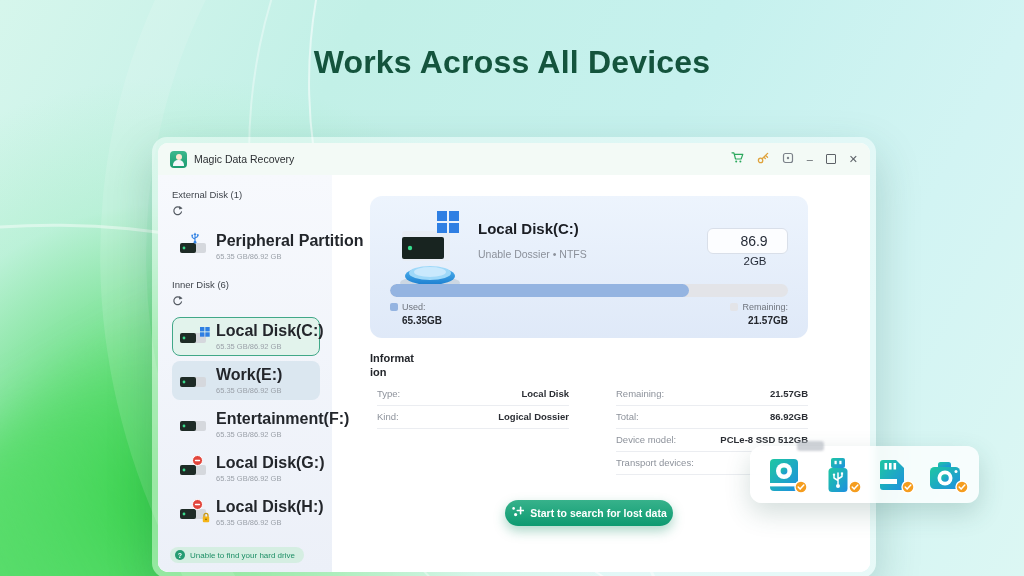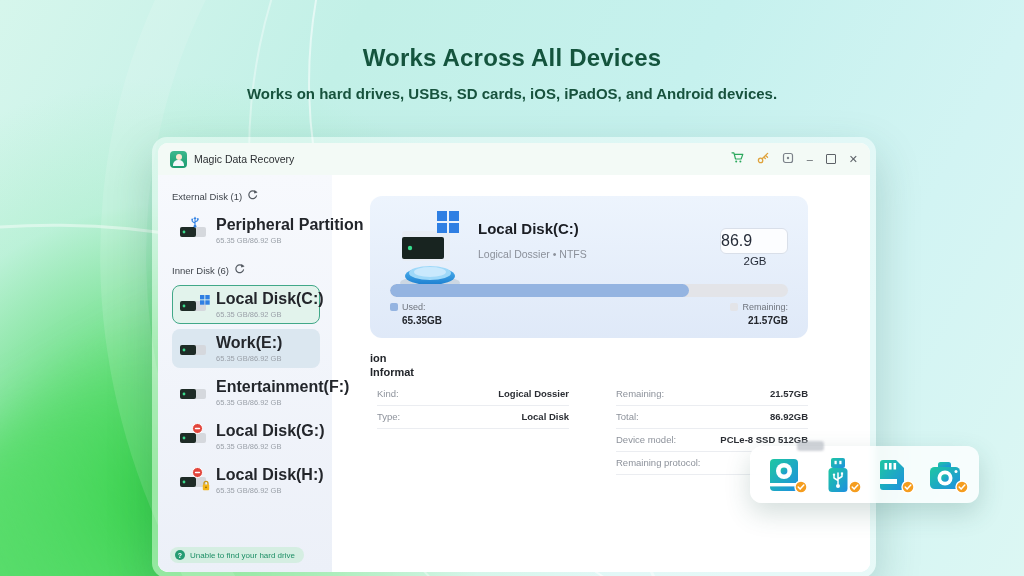--- a/index.html
+++ b/index.html
@@ -14,41 +14,41 @@
   .s1{right:-560px;top:-420px;width:1280px;height:1100px;border:2.5px solid rgba(255,255,255,.55);transform:rotate(18deg);}
   .s2{right:-600px;top:-400px;width:1380px;height:1200px;border:2px solid rgba(255,255,255,.38);transform:rotate(18deg);}
   .s3{right:-640px;top:-390px;width:1480px;height:1300px;border:46px solid rgba(255,255,255,.13);transform:rotate(18deg);}
   .s4{left:-700px;bottom:-860px;width:1400px;height:1200px;border:3px solid rgba(255,255,255,.45);transform:rotate(-14deg);}
   .blob{position:absolute;left:-260px;bottom:-340px;width:880px;height:840px;border-radius:50%;
     background:radial-gradient(closest-side,rgba(40,205,60,.95) 0%,rgba(90,220,110,.72) 40%,rgba(140,235,170,.28) 70%,rgba(0,0,0,0) 100%);}
   .band{position:absolute;left:-150px;bottom:-70px;width:640px;height:300px;transform:rotate(-32deg);
     background:linear-gradient(95deg,rgba(60,215,75,.85) 0%,rgba(120,235,140,0) 75%);filter:blur(26px);}
   
   .hero{position:absolute;top:44px;left:0;right:0;text-align:center;z-index:2;}
-  .hero h1{margin:0;font-size:24px;font-weight:700;color:#14543d;letter-spacing:.2px;}
+  .hero h1{margin:0;font-size:32px;font-weight:700;color:#14543d;letter-spacing:.2px;}
   .hero p{margin:13px 0 0;font-size:15px;font-weight:700;color:#17523d;}
   
   .win-frame{position:absolute;left:152px;top:137px;width:724px;height:441px;border-radius:15px;
     background:rgba(255,255,255,.42);box-shadow:0 18px 45px rgba(25,80,70,.22);z-index:3;}
   .win{position:absolute;left:6px;top:6px;width:712px;height:429px;border-radius:10px;overflow:hidden;
     background:#fff;display:flex;flex-direction:column;}
   .titlebar{display:flex;align-items:center;gap:7px;height:32px;padding:0 12px;background:#f3faf6;flex:none;}
   .appicon{width:17px;height:17px;border-radius:4px;background:linear-gradient(180deg,#3cb88d,#1d9c72);
     position:relative;flex:none;}
   .appicon::before{content:"";position:absolute;left:5.5px;top:3px;width:6px;height:6px;border-radius:50%;background:#ffe7d1;}
   .appicon::after{content:"";position:absolute;left:3px;top:9.5px;width:11px;height:6px;border-radius:5px 5px 0 0;background:#f4f7fb;}
   .wtitle{font-size:10.5px;color:#2c2f33;}
   .wcontrols{margin-left:auto;display:flex;align-items:center;gap:13px;}
   .wcontrols .glyph{font-size:11px;color:#5d6268;line-height:1;cursor:pointer;}
   .maxbox{width:8px;height:8px;border:1.2px solid #5d6268;border-radius:1px;cursor:pointer;}
   .winbody{flex:1;display:flex;background:#fff;min-height:0;}
   
   .sidebar{width:174px;flex:none;box-sizing:border-box;padding:10px 12px 10px 14px;position:relative;
     background:linear-gradient(180deg,#f7f9fd 0%,#ecf0f8 100%);}
-  .sec{display:flex;align-items:flex-end;gap:5px;font-size:9.5px;color:#41464d;margin:4px 0 9px;}
+  .sec{display:flex;align-items:flex-start;gap:5px;font-size:9.5px;color:#41464d;margin:4px 0 9px;flex-direction:column;}
   .sec.inner{margin-top:13px;}
   .disk-item{display:flex;align-items:center;gap:7px;padding:4px 6px;border-radius:8px;border:1px solid transparent;margin-bottom:5px;cursor:pointer;}
   .disk-item.selected{background:#e2f3ec;border-color:#41a888;}
   .disk-item.tinted{background:#dbe7f0;}
   .dic{position:relative;width:30px;height:19px;flex:none;}
   .dic .base{position:absolute;left:0;top:3px;}
   .ovl-usb{position:absolute;left:11px;top:-7px;}
   .ovl-win{position:absolute;right:-1px;top:-4px;}
   .ovl-block{position:absolute;left:13px;top:-7px;}
   .ovl-lock{position:absolute;right:-2px;bottom:-5px;}
@@ -59,22 +59,22 @@
   .qicon{width:10px;height:10px;border-radius:50%;background:#259c72;color:#fff;font-size:7px;
     display:flex;align-items:center;justify-content:center;font-weight:700;flex:none;}
   
   .main{flex:1;background:#fff;min-width:0;}
   .content{width:438px;margin:21px 0 0 38px;position:relative;}
   .diskcard{position:relative;height:142px;border-radius:12px;
     background:linear-gradient(180deg,#edf4fd 0%,#dfe9f8 100%);}
   .illus{position:absolute;left:20px;top:8px;}
   .dtitle{position:absolute;left:108px;top:24px;font-size:15px;font-weight:700;color:#1b1e24;}
   .dmeta{position:absolute;left:108px;top:52px;font-size:10.5px;color:#8b909a;}
-  .capbadge{position:absolute;right:20px;top:32px;width:66px;height:24px;line-height:24px;
-    background:#fcfdff;border:1px solid #d9dfe9;border-radius:6px;font-size:16px;color:#262c38;}
+  .capbadge{position:absolute;right:20px;top:32px;width:66px;height:24px;line-height:24px;text-align:center;
+    background:#fcfdff;border:1px solid #d9dfe9;border-radius:6px;font-size:14px;color:#262c38;padding-left:13px;}
   .capbadge2{position:absolute;right:20px;top:59px;width:66px;text-align:center;font-size:11.5px;color:#262c38;}
   .progress{position:absolute;left:20px;right:20px;top:88px;height:13px;border-radius:7px;background:#e3e4e8;overflow:hidden;}
   .fill{height:100%;border-radius:7px;background:#94b4e1;width:0;}
   .legend{position:absolute;top:106px;font-size:9px;color:#6f747d;}
   .legend.l{left:20px;}
   .legend.r{right:20px;text-align:right;}
   .lrow{display:flex;align-items:center;gap:4px;}
   .legend.r .lrow{justify-content:flex-end;}
   .sw{width:8px;height:8px;border-radius:2px;display:inline-block;}
   .sw.b{background:#94b4e1;}
@@ -120,21 +120,20 @@
   <div class="blob"></div>
   <div class="band"></div>
   <div class="streak s3"></div>
   <div class="streak s1"></div>
   <div class="streak s2"></div>
   <div class="streak s4"></div>
 </div>
 
 <header class="hero">
   <h1>Works Across All Devices</h1>
-  <p>Works on hard drives, USBs, SD cards, iOS, iPadOS, and Android devices.</p>
 </header>
 
 <div class="win-frame">
   <div class="win">
 
     <div class="titlebar">
       <span class="appicon"></span>
       <span class="wtitle">Magic Data Recovery</span>
       <div class="wcontrols">
         <span><svg width="13" height="13" viewBox="0 0 13 13">
@@ -308,21 +307,21 @@
                 <circle cx="20" cy="44" r="2.2" fill="#37dd8e"></circle>
                 <g fill="#2f7fe3">
                   <rect x="47" y="7" width="10" height="10"></rect>
                     <rect x="59" y="7" width="10" height="10"></rect>
                   <rect x="47" y="19" width="10" height="10"></rect>
                     <rect x="59" y="19" width="10" height="10"></rect>
                 </g>
               </svg>
             </span>
             <div class="dtitle">Local Disk(C:)</div>
-            <div class="dmeta">Logical Dossier • NTFS</div>
+            <div class="dmeta">Unable Dossier • NTFS</div>
             <div class="capbadge">86.9</div>
             <div class="capbadge2">2GB</div>
             <div class="progress">
               <div class="fill" style="width: 75.2%;"></div>
             </div>
             <div class="legend l">
               <div class="lrow">
                   <span class="sw b"></span>
                   <span>Used:</span>
                 </div>
@@ -332,55 +331,63 @@
               <div class="lrow">
                   <span class="sw g"></span>
                   <span>Remaining:</span>
                 </div>
               <div class="lval">21.57GB</div>
             </div>
           </section>
 
           <section class="infosec">
             <div class="ititle">
+              <div>Informat</div>
               <div>ion</div>
-              <div>Informat</div>
             </div>
             <div class="igrid">
               <div class="icol">
                 <div class="irow">
+                    <span class="ilab">Type:</span>
+                    <span class="ival">Local Disk</span>
+                  </div>
+                <div class="irow">
                     <span class="ilab">Kind:</span>
                     <span class="ival">Logical Dossier</span>
                   </div>
-                <div class="irow">
-                    <span class="ilab">Type:</span>
-                    <span class="ival">Local Disk</span>
-                  </div>
               </div>
               <div class="icol">
                 <div class="irow">
                     <span class="ilab">Remaining:</span>
                     <span class="ival">21.57GB</span>
                   </div>
                 <div class="irow">
                     <span class="ilab">Total:</span>
                     <span class="ival">86.92GB</span>
                   </div>
                 <div class="irow">
                     <span class="ilab">Device model:</span>
                     <span class="ival">PCLe-8 SSD 512GB</span>
                   </div>
                 <div class="irow">
-                    <span class="ilab">Remaining protocol:</span>
+                    <span class="ilab">Transport devices:</span>
                     <span class="ival"></span>
                   </div>
               </div>
             </div>
           </section>
 
+          <button class="cta">
+            <span><svg width="13" height="13" viewBox="0 0 13 13">
+                  <circle cx="2.6" cy="3.4" r="1.3" fill="#fff"></circle>
+                  <circle cx="4.6" cy="9.6" r="1.6" fill="#fff"></circle>
+                  <path d="M9.6 2.2 v6.6 M6.3 5.5 h6.6" stroke="#fff" stroke-width="1.6" stroke-linecap="round"></path>
+                </svg></span>
+            <span>Start to search for lost data</span>
+          </button>
 
         </div>
       </main>
     </div>
   </div>
 </div>
 
 <div class="overlaycard">
   <span class="blurpill"></span>
 

